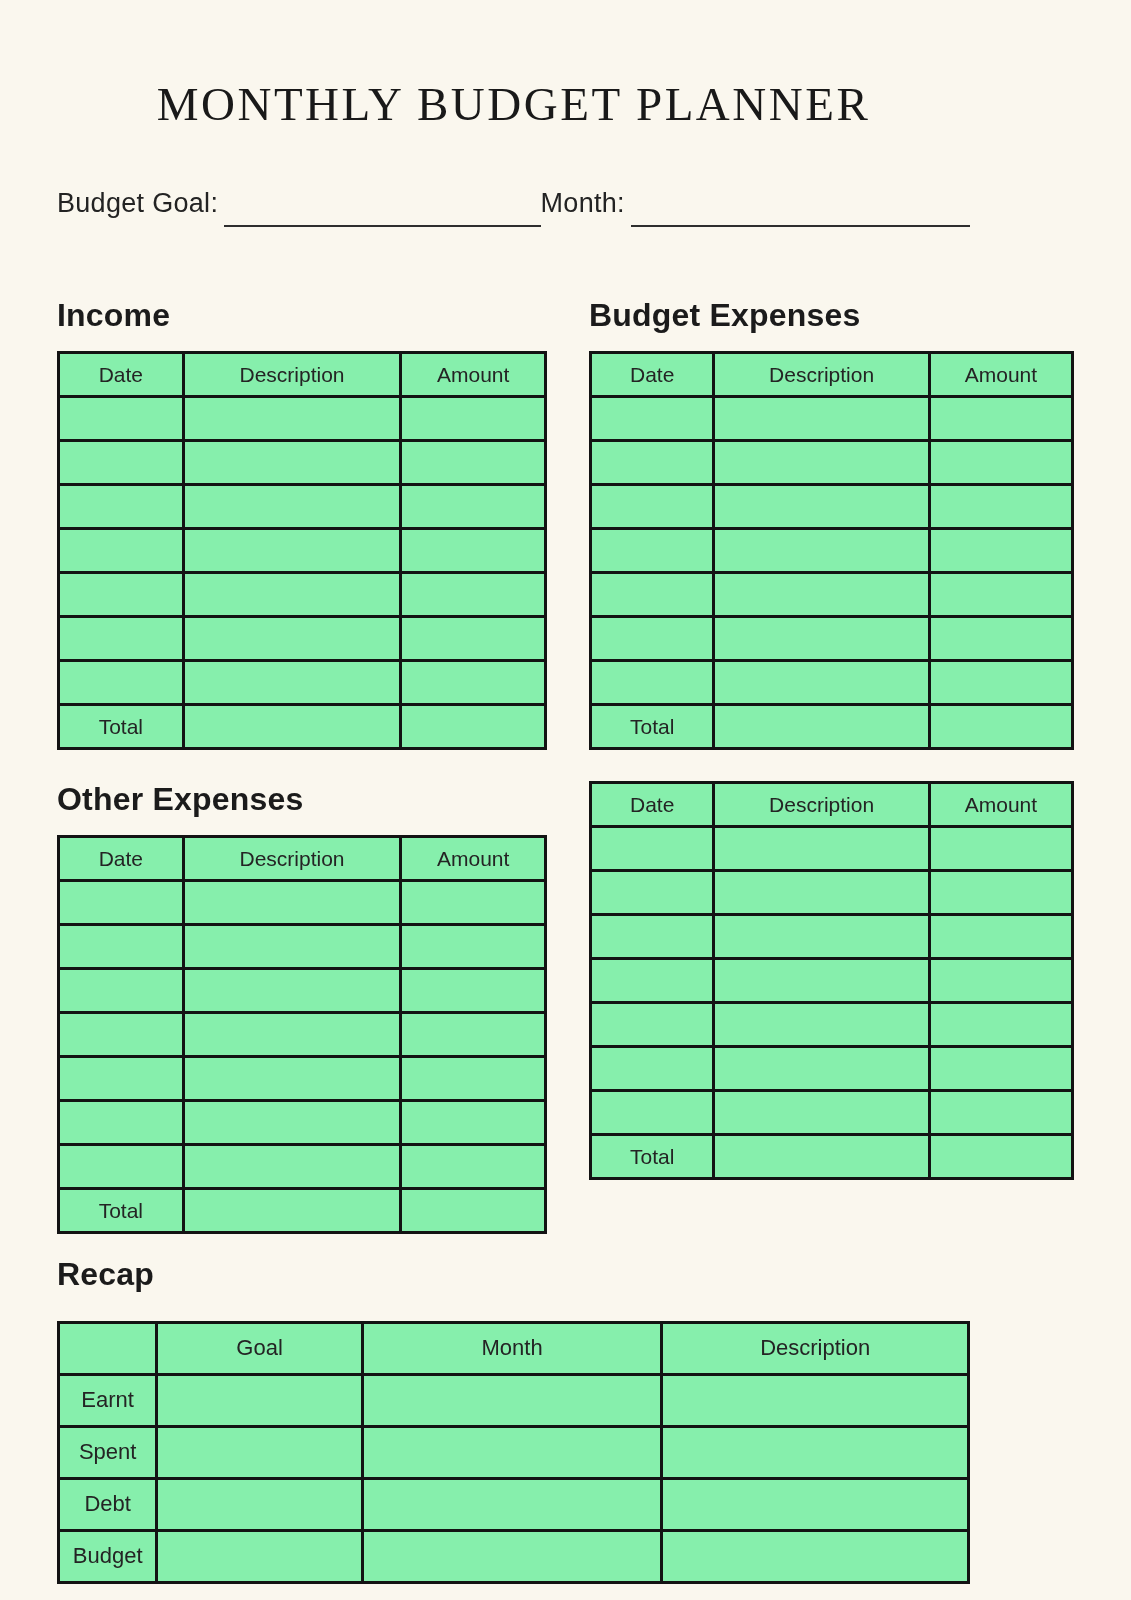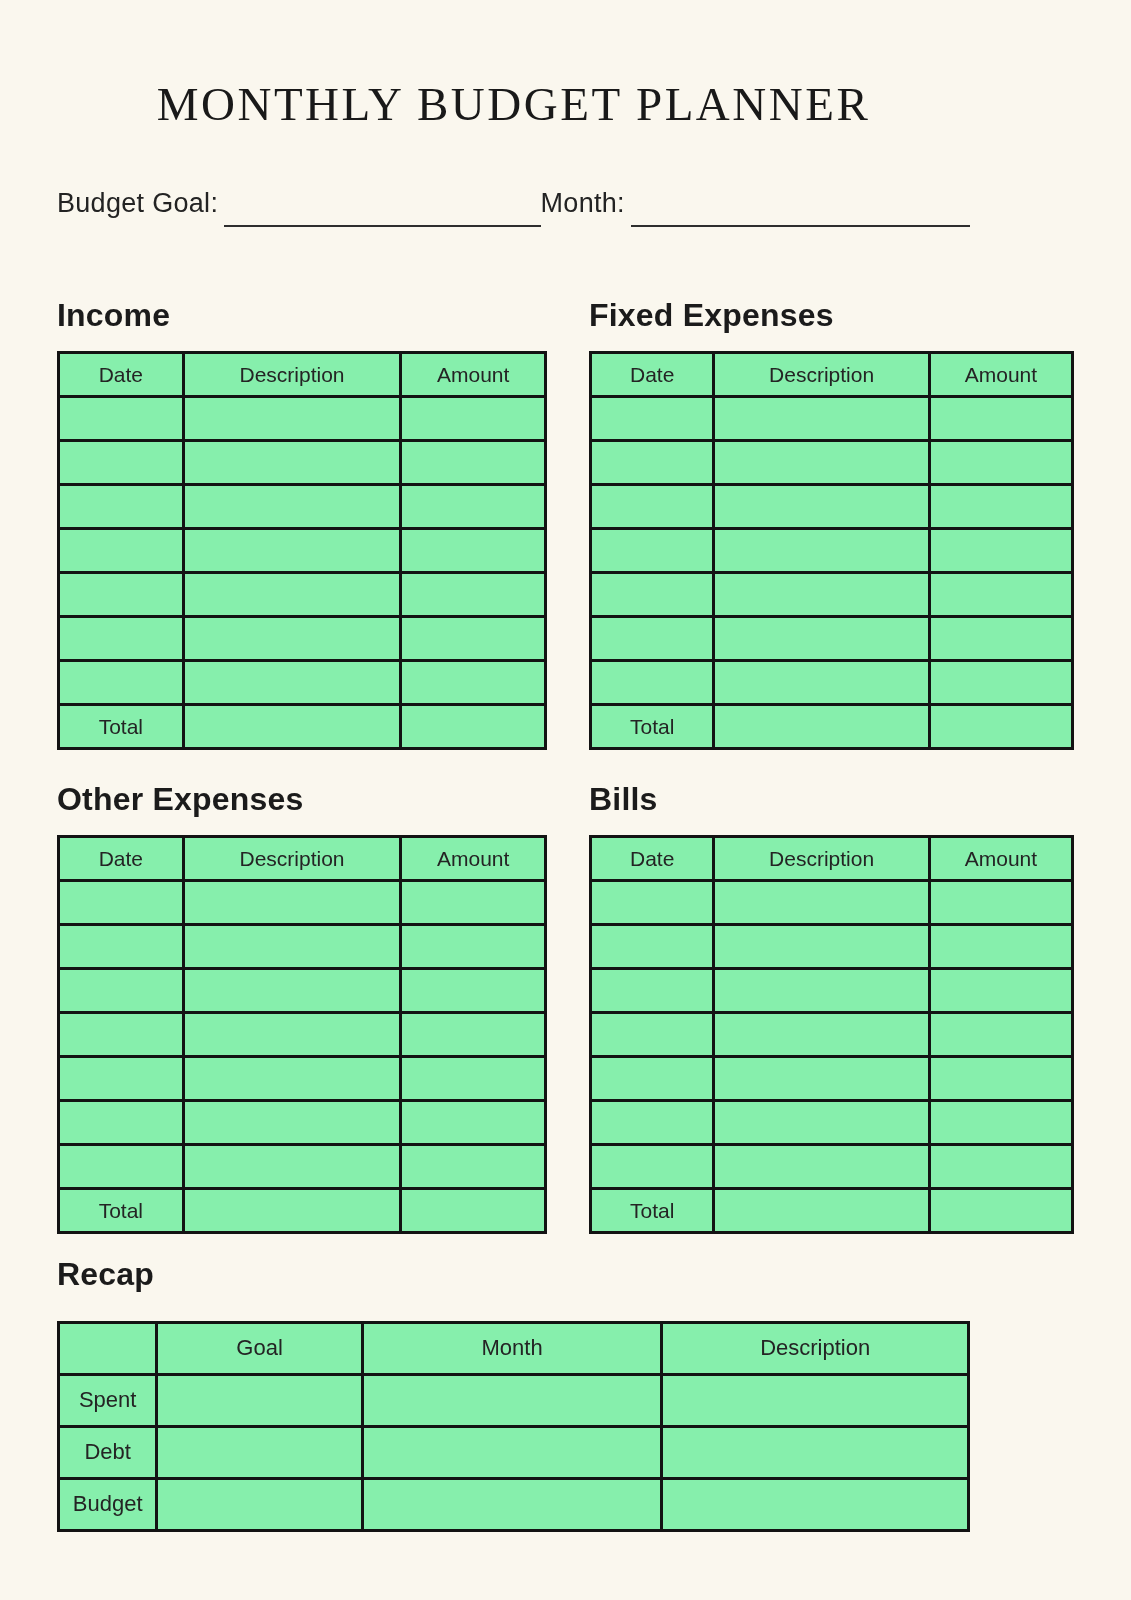--- a/index.html
+++ b/index.html
@@ -166,21 +166,21 @@
             <tr>
               <td class="c0">Total</td>
               <td class="c1"></td>
               <td class="c2"></td>
             </tr>
           </tfoot>
       </table>
     </section>
 
     <section class="ledger-section">
-      <h2 class="section-heading">Fixed Expenses</h2>
+      <h2 class="section-heading">Budget Expenses</h2>
       <table class="ledger">
         <thead>
             <tr>
               <th class="c0">Date</th>
               <th class="c1">Description</th>
               <th class="c2">Amount</th>
             </tr>
           </thead>
         <tbody>
             <tr>
@@ -280,21 +280,20 @@
             <tr>
               <td class="c0">Total</td>
               <td class="c1"></td>
               <td class="c2"></td>
             </tr>
           </tfoot>
       </table>
     </section>
 
     <section class="ledger-section row2">
-      <h2 class="section-heading">Bills</h2>
       <table class="ledger">
         <thead>
             <tr>
               <th class="c0">Date</th>
               <th class="c1">Description</th>
               <th class="c2">Amount</th>
             </tr>
           </thead>
         <tbody>
             <tr>
@@ -351,20 +350,26 @@
       <thead>
           <tr>
             <th class="r0"></th>
             <th class="r1">Goal</th>
             <th class="r2">Month</th>
             <th class="r3">Description</th>
           </tr>
         </thead>
       <tbody>
           <tr>
+            <td class="r0">Earnt</td>
+            <td class="r1"></td>
+            <td class="r2"></td>
+            <td class="r3"></td>
+          </tr>
+          <tr>
             <td class="r0">Spent</td>
             <td class="r1"></td>
             <td class="r2"></td>
             <td class="r3"></td>
           </tr>
           <tr>
             <td class="r0">Debt</td>
             <td class="r1"></td>
             <td class="r2"></td>
             <td class="r3"></td>

